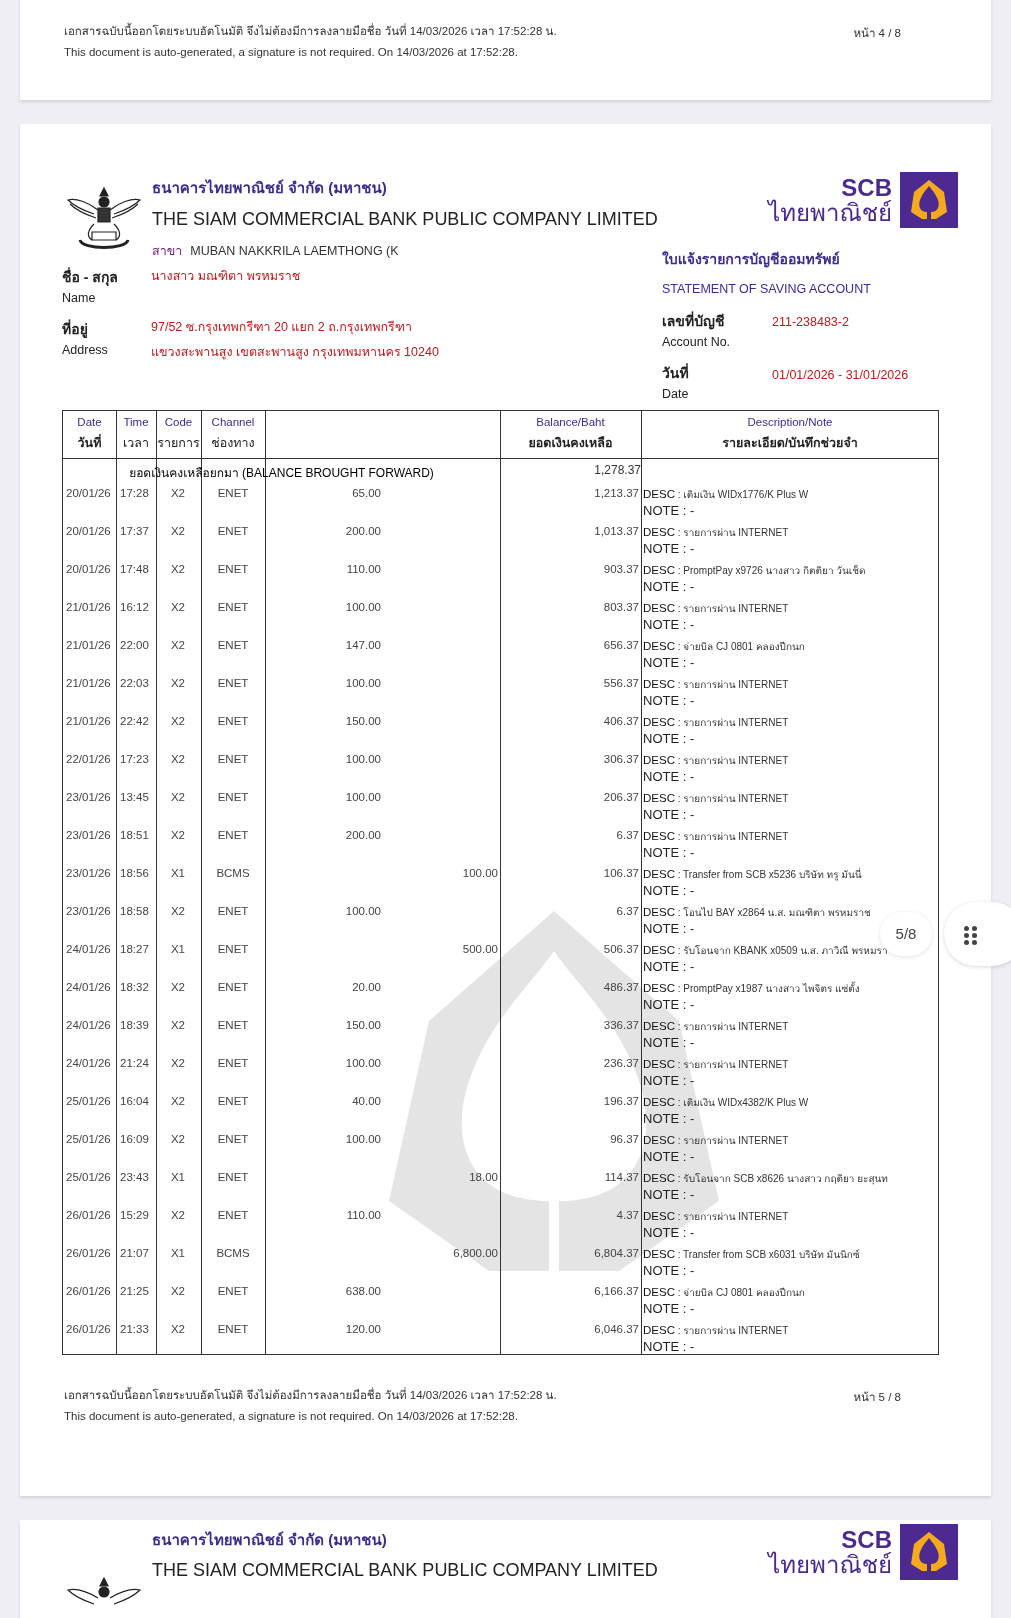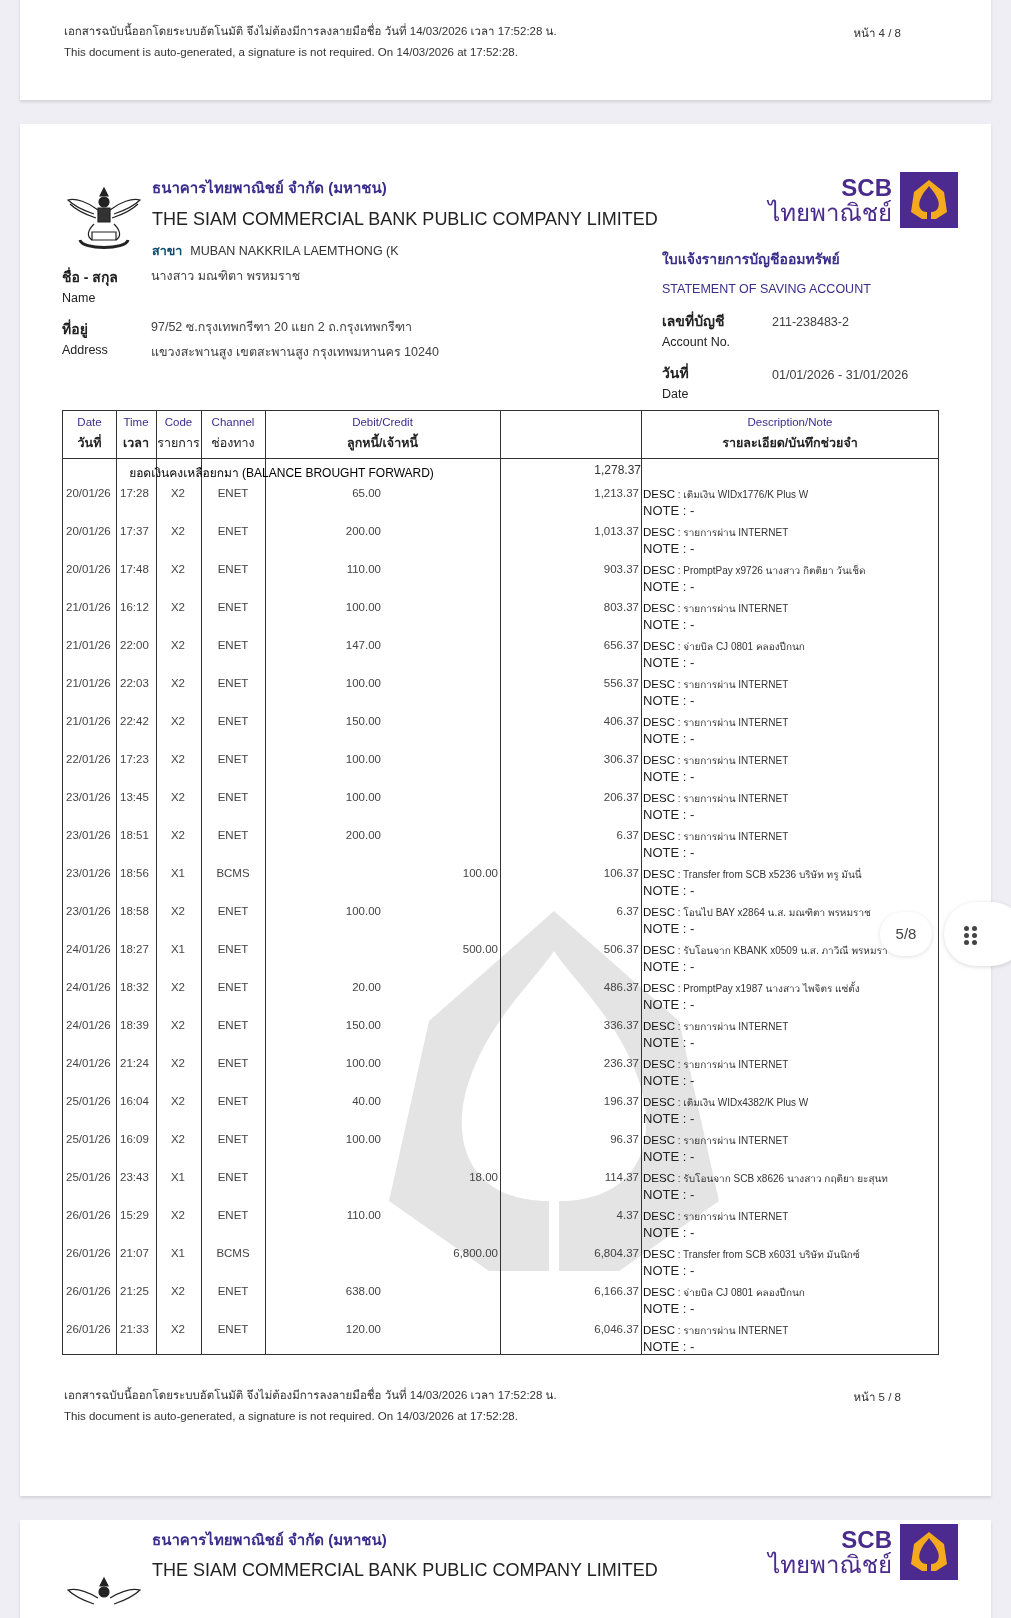--- a/index.html
+++ b/index.html
@@ -24,26 +24,26 @@
   .footer { position: absolute; left: 44px; right: 80px; font-size: 11.5px; color: #333; }
   .footer .th-line { display: block; line-height: 14px; }
   .footer .en-line { display: block; line-height: 14px; margin-top: 7px; }
   .footer .pageno { position: absolute; right: 10px; top: 0; }
 
   
   .garuda { position: absolute; left: 44px; top: 56px; width: 80px; height: 76px; }
   .bank-th { position: absolute; left: 132px; top: 52px; font-size: 15px; font-weight: bold; color: #3b2d8c; }
   .bank-en { position: absolute; left: 132px; top: 85px; font-size: 18px; color: #222; }
   .branch { position: absolute; left: 132px; top: 117px; font-size: 12.5px; color: #333; }
-  .branch b { font-weight: bold; margin-right: 8px; color: #0c4a6e; }
+  .branch b { font-weight: normal; margin-right: 8px; color: #701a75; }
 
   .lbl { position: absolute; font-size: 13px; }
   .lbl .th { display: block; font-weight: bold; font-size: 14px; color: #222; line-height: 18px; }
   .lbl .en { display: block; font-size: 12.5px; color: #222; line-height: 18px; margin-top: 3px; }
-  .val { position: absolute; font-size: 12.5px; color: #404040; line-height: 22px; }
+  .val { position: absolute; font-size: 12.5px; color: #b91c1c; line-height: 22px; }
 
   .scb-text { position: absolute; left: 740px; top: 52px; width: 132px; text-align: right; color: #4a2a8c; font-weight: bold; }
   .scb-text .en { font-size: 24px; line-height: 24px; display: block; }
   .scb-text .th { font-size: 24px; line-height: 26px; display: block; font-weight: normal; }
   .scb-box { position: absolute; left: 880px; top: 48px; width: 58px; height: 56px; background: #4c2a8f; }
 
   .stmt-th { position: absolute; left: 642px; top: 124px; font-size: 14px; font-weight: bold; color: #3b2d8c; }
   .stmt-en { position: absolute; left: 642px; top: 158px; font-size: 12.5px; color: #3b2d8c; }
 
   
@@ -172,33 +172,33 @@
     <div class="vline" style="left:437px;"></div>
     <div class="vline" style="left:578px;"></div>
 
     <div class="thead">
       <div class="thcell" style="left:0; width:53px;">
         <span class="en">Date</span>
         <span class="th">วันที่</span>
       </div>
       <div class="thcell" style="left:53px; width:40px;">
         <span class="en">Time</span>
-        <span class="th" style="font-weight:bold;">เวลา</span>
+        <span class="th" style="font-weight:normal;">เวลา</span>
       </div>
       <div class="thcell" style="left:93px; width:45px;">
         <span class="en">Code</span>
         <span class="th" style="font-weight:normal;">รายการ</span>
       </div>
       <div class="thcell" style="left:138px; width:64px;">
         <span class="en">Channel</span>
         <span class="th" style="font-weight:normal;">ช่องทาง</span>
       </div>
-      <div class="thcell" style="left:202px; width:235px;">
-        <span class="en">Debit/Credit</span>
-        <span class="th">ลูกหนี้/เจ้าหนี้</span>
+      <div class="thcell" style="left:437px; width:141px;">
+        <span class="en">Balance/Baht</span>
+        <span class="th">ยอดเงินคงเหลือ</span>
       </div>
       <div class="thcell" style="left:578px; width:298px;">
         <span class="en">Description/Note</span>
         <span class="th">รายละเอียด/บันทึกช่วยจำ</span>
       </div>
     </div>
 
     <div class="bbf">ยอดเงินคงเหลือยกมา (BALANCE BROUGHT FORWARD)</div>
     <div class="bbf-val">1,278.37</div>
 

